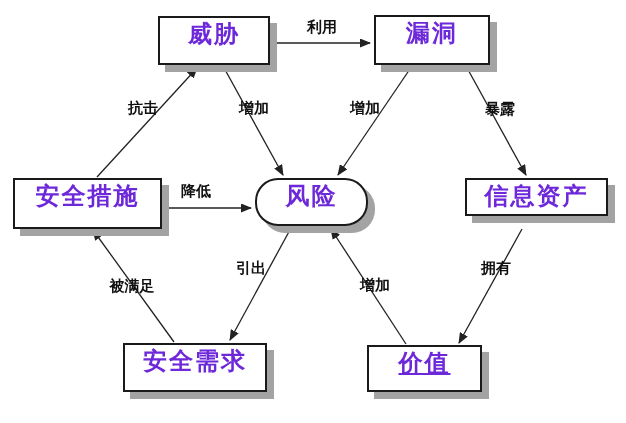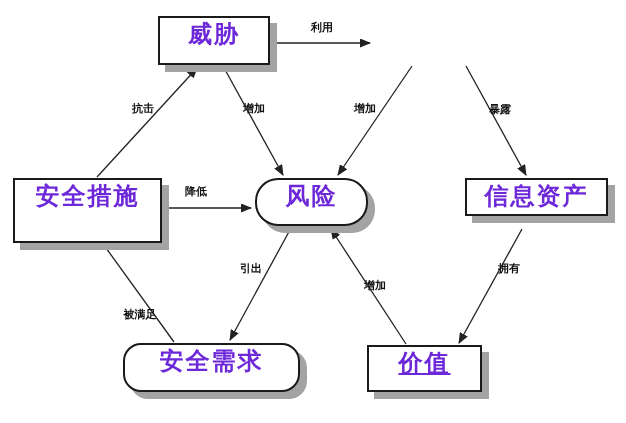--- a/index.html
+++ b/index.html
@@ -34,45 +34,45 @@
     justify-content: center;
     font-size: 24px;
     font-weight: bold;
     letter-spacing: 2px;
     color: #6d28d9;
     white-space: nowrap;
   }
   .edge-label {
     position: absolute;
     transform: translate(-50%, -50%);
-    font-size: 11px;
+    font-size: 15px;
     font-weight: bold;
     color: #111111;
     white-space: nowrap;
     line-height: 1;
   }
   
   .n-threat              { left: 158px; top: 16px;  width: 112px; height: 49px; }
   .n-vulnerability       { left: 374px; top: 15px;  width: 116px; height: 50px; }
-  .n-safeguard           { left: 13px;  top: 178px; width: 149px; height: 65px; }
+  .n-safeguard           { left: 13px;  top: 178px; width: 149px; height: 51px; }
   .n-risk                { left: 255px; top: 178px; width: 113px; height: 48px; border-radius: 23px; }
   .n-info-asset          { left: 465px; top: 178px; width: 143px; height: 38px; }
-  .n-security-requirement{ left: 123px; top: 343px; width: 177px; height: 49px; border-radius: 18px; }
+  .n-security-requirement{ left: 123px; top: 343px; width: 144px; height: 49px; }
   .n-value               { left: 367px; top: 345px; width: 115px; height: 47px; text-decoration: underline; }
   
   .l-exploit    { left: 322px; top: 27px;  }
   .l-resist     { left: 143px; top: 108px; }
   .l-increase-1 { left: 254px; top: 108px; }
   .l-increase-2 { left: 365px; top: 108px; }
   .l-expose     { left: 500px; top: 109px; }
   .l-reduce     { left: 196px; top: 191px; }
   .l-derive     { left: 251px; top: 268px; }
-  .l-satisfied  { left: 140px; top: 286px; margin-top: 28px; }
+  .l-satisfied  { left: 132px; top: 286px; }
   .l-increase-3 { left: 375px; top: 285px; }
-  .l-own        { left: 496px; top: 268px; margin-left: 13px; }
+  .l-own        { left: 496px; top: 268px; }
 </style>
 </head>
 <body>
 
 <div class="canvas">
 
   <svg class="edges-layer" width="626" height="423" viewBox="0 0 626 423" xmlns="http://www.w3.org/2000/svg">
     <defs>
       <marker id="arrow" markerUnits="userSpaceOnUse" markerWidth="11" markerHeight="9" viewBox="0 0 11 9" refX="10" refY="4.5" orient="auto">
         <path d="M0,0 L11,4.5 L0,9 z" fill="#222222"></path>
@@ -85,20 +85,23 @@
     <line x1="466" y1="66" x2="526" y2="175" stroke="#222222" stroke-width="1.3" marker-end="url(#arrow)"></line>
     <line x1="164" y1="208" x2="251" y2="208" stroke="#222222" stroke-width="1.3" marker-end="url(#arrow)"></line>
     <line x1="291" y1="228" x2="230" y2="340" stroke="#222222" stroke-width="1.3" marker-end="url(#arrow)"></line>
     <line x1="174" y1="342" x2="93" y2="230" stroke="#222222" stroke-width="1.3" marker-end="url(#arrow)"></line>
     <line x1="406" y1="344" x2="331" y2="229" stroke="#222222" stroke-width="1.3" marker-end="url(#arrow)"></line>
     <line x1="522" y1="229" x2="459" y2="343" stroke="#222222" stroke-width="1.3" marker-end="url(#arrow)"></line>
   </svg>
 
   <div class="node n-threat">
     <span>威胁</span>
+  </div>
+  <div class="node n-vulnerability">
+    <span>漏洞</span>
   </div>
   <div class="node n-safeguard">
     <span>安全措施</span>
   </div>
   <div class="node n-risk">
     <span>风险</span>
   </div>
   <div class="node n-info-asset">
     <span>信息资产</span>
   </div>

